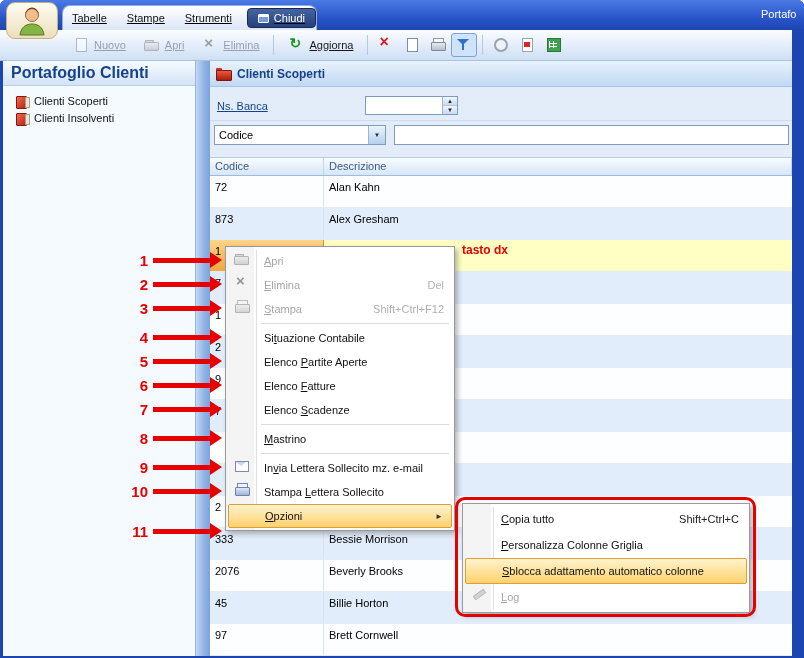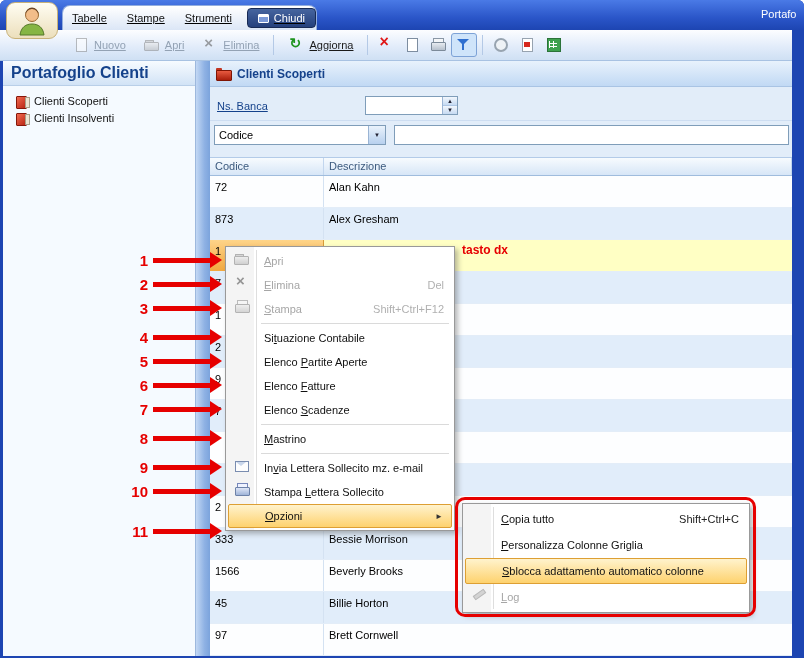--- a/index.html
+++ b/index.html
@@ -293,21 +293,21 @@
             </div>
             <div class="g-row plain">
               <div class="g-cell g-cell-codice">2</div>
               <div class="g-cell g-cell-desc"></div>
             </div>
             <div class="g-row shade">
               <div class="g-cell g-cell-codice">333</div>
               <div class="g-cell g-cell-desc">Bessie Morrison</div>
             </div>
             <div class="g-row plain">
-              <div class="g-cell g-cell-codice">1566</div>
+              <div class="g-cell g-cell-codice">2076</div>
               <div class="g-cell g-cell-desc">Beverly Brooks</div>
             </div>
             <div class="g-row shade">
               <div class="g-cell g-cell-codice">45</div>
               <div class="g-cell g-cell-desc">Billie Horton</div>
             </div>
             <div class="g-row plain">
               <div class="g-cell g-cell-codice">97</div>
               <div class="g-cell g-cell-desc">Brett Cornwell</div>
             </div>

